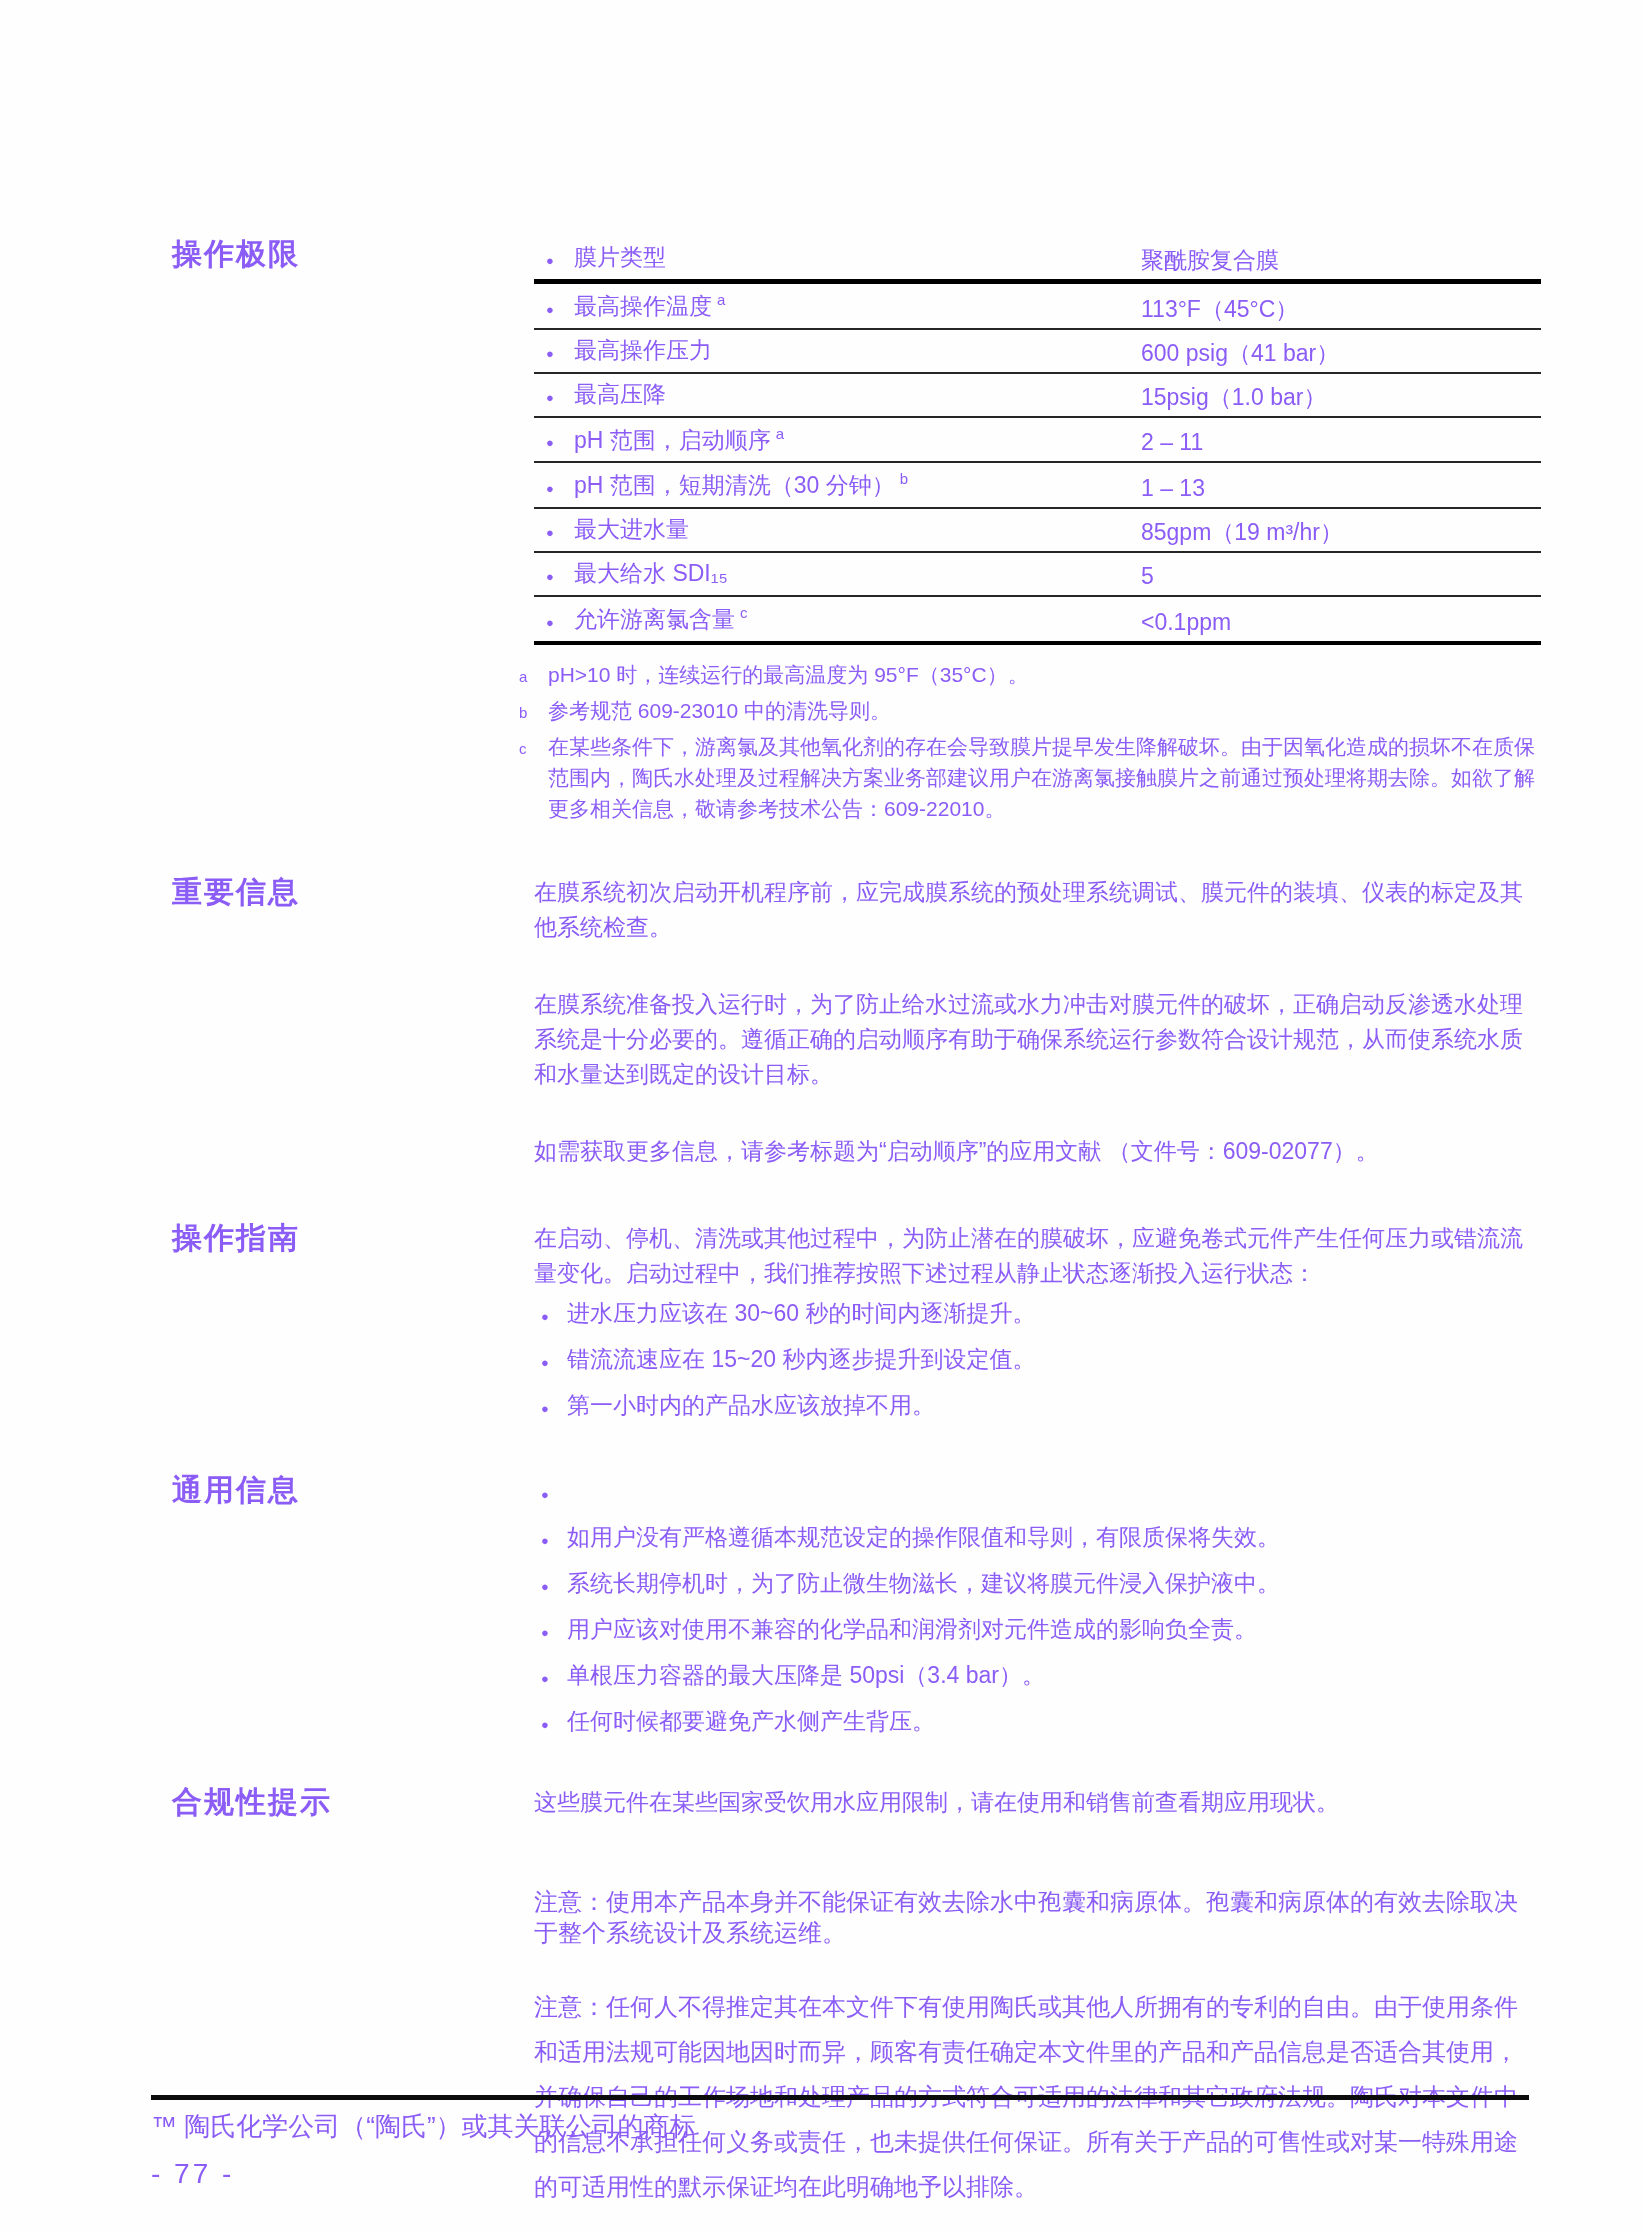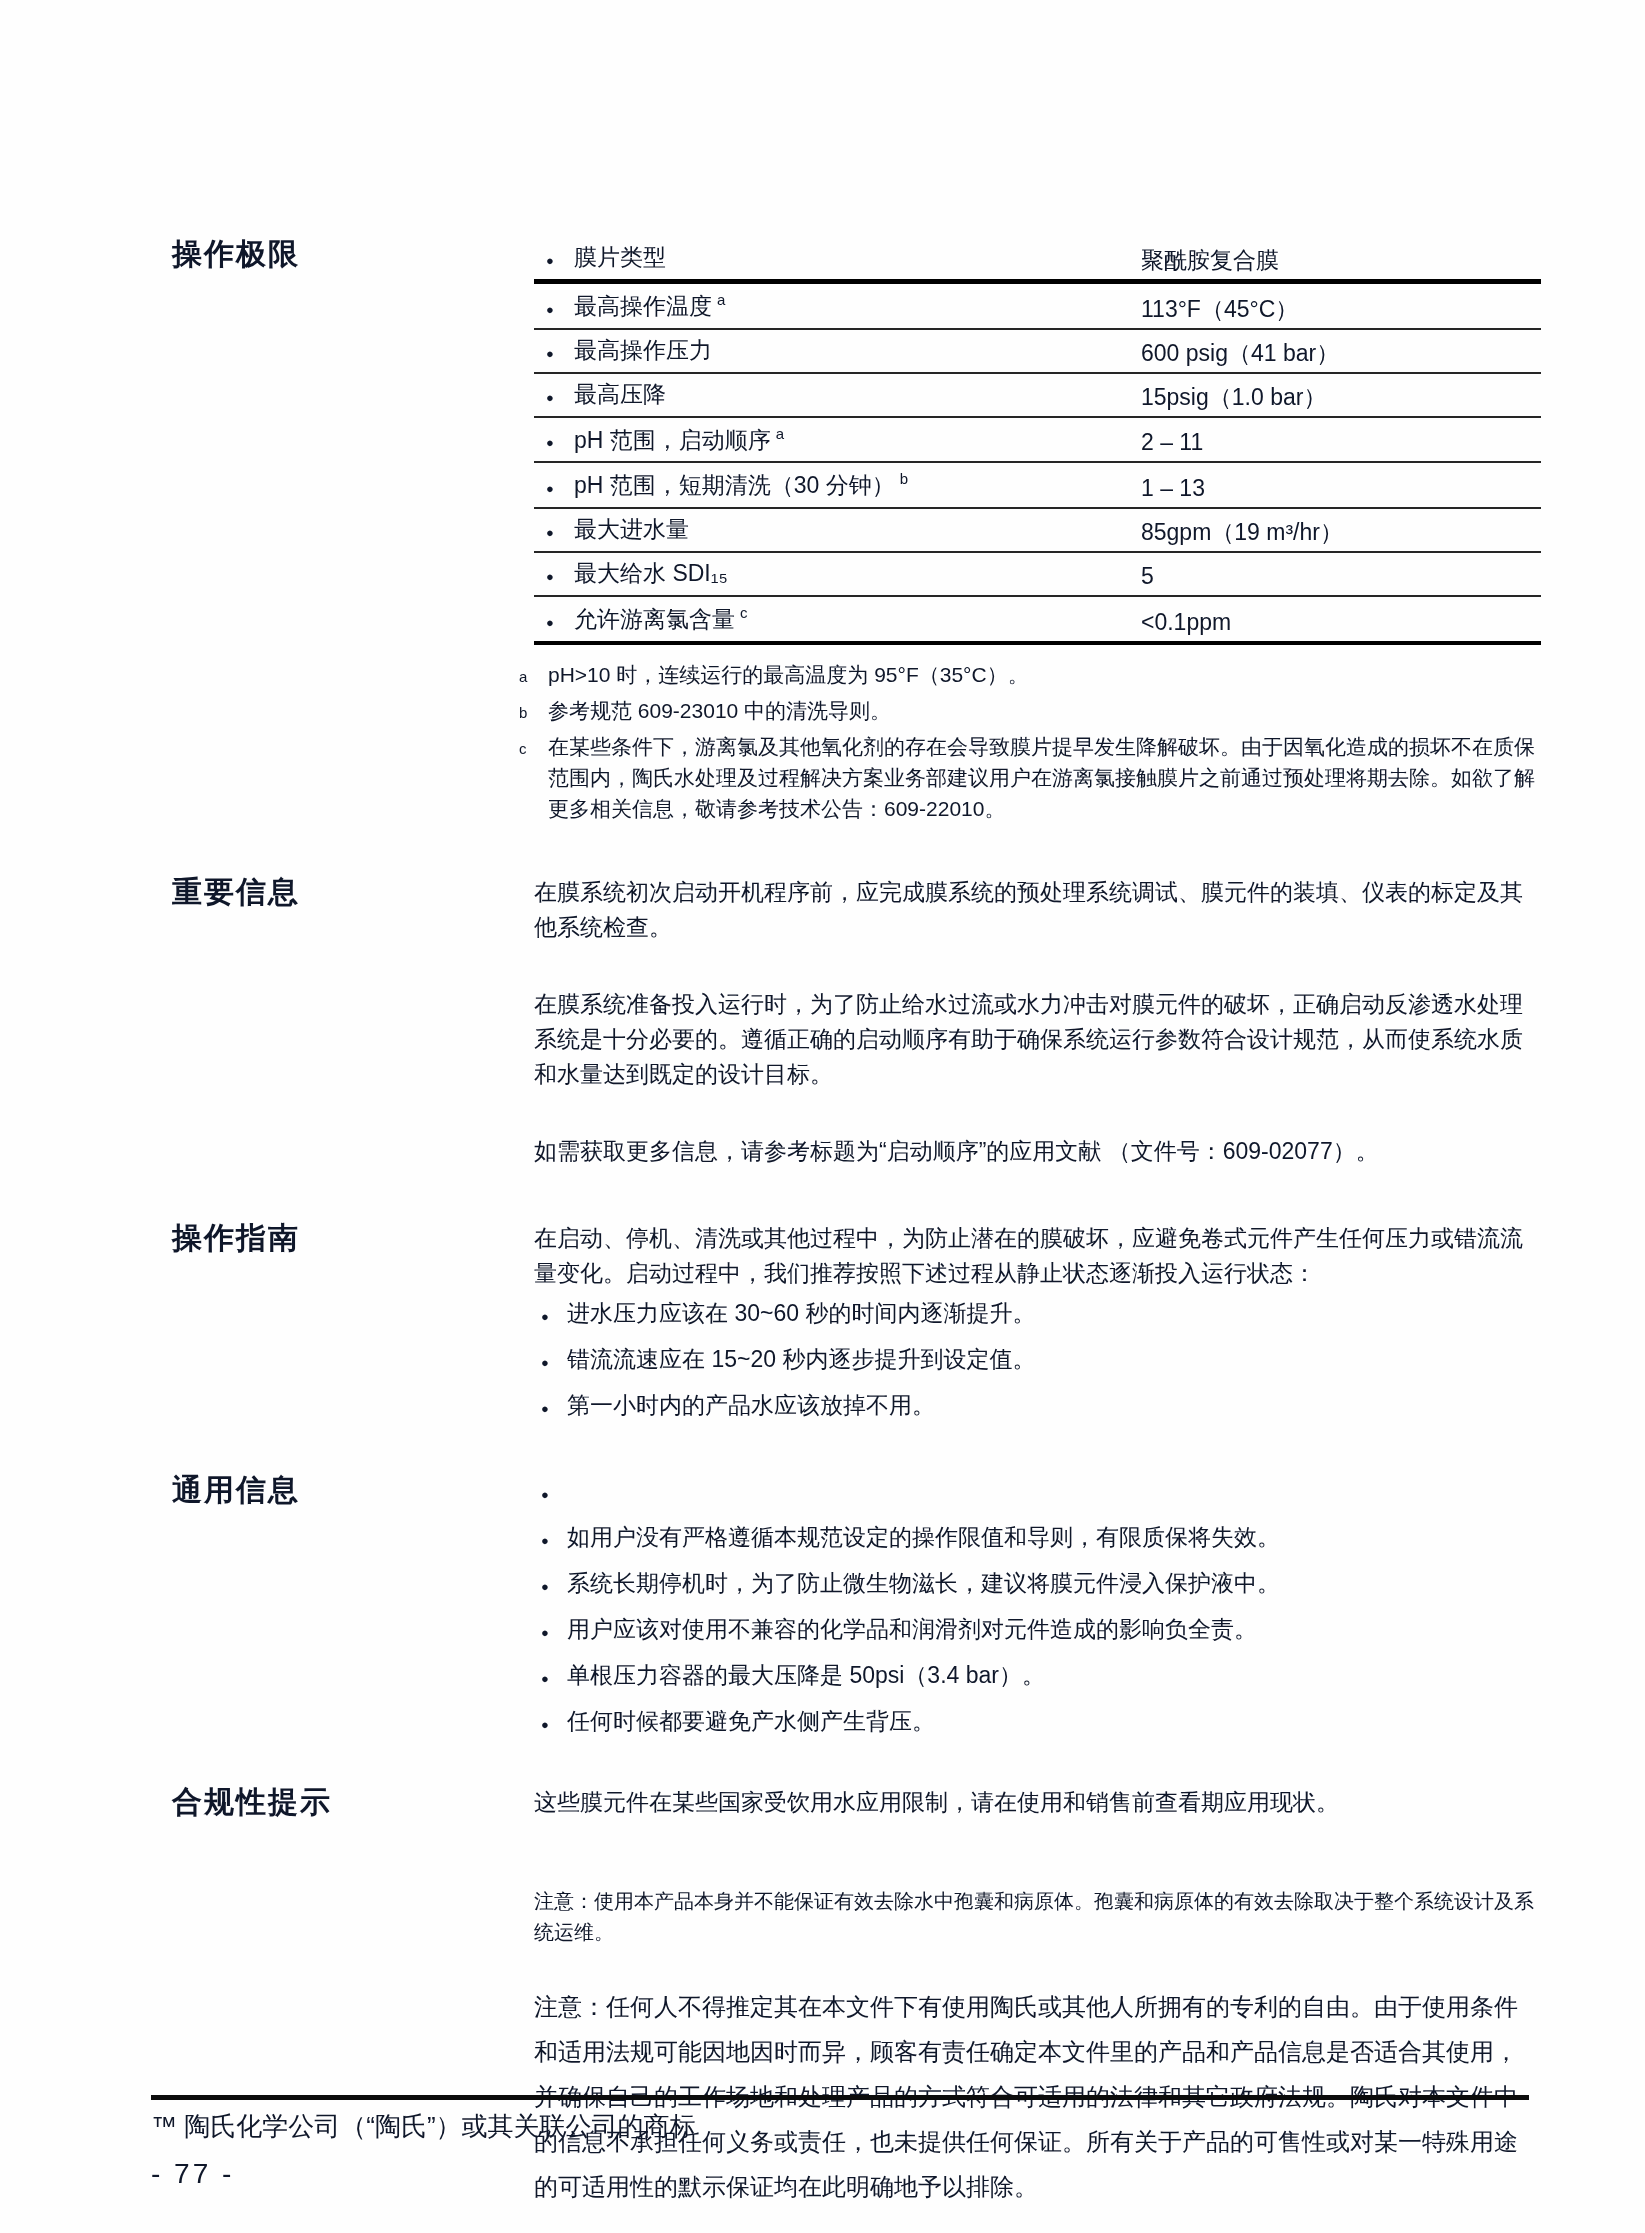--- a/index.html
+++ b/index.html
@@ -4,21 +4,21 @@
 <title>Document</title>
 <style>
   * { box-sizing: border-box; }
   html, body { margin: 0; padding: 0; background: #e8e8e8; }
   .page {
     position: relative;
     width: 1646px;
     height: 2234px;
     margin: 0 auto;
     background: #fefefe;
-    color: #0f172a;
+    color: #8b5cf6;
     font-family: "Liberation Sans", "DejaVu Sans", sans-serif;
     overflow: hidden;
   }
   .content-wrap {
     padding: 237px 105px 0 172px;
   }
   .section {
     display: flex;
     align-items: flex-start;
   }
@@ -109,21 +109,21 @@
 
   
   #sec-limits      { margin-bottom: 48px; }
   #sec-important   { margin-bottom: 52px; }
   #sec-guide       { margin-bottom: 40px; }
   #sec-general     { margin-bottom: 36px; }
 
   
   .notice-1 {
     margin: 66px 0 0 0;
-    font-size: 20px;
+    font-size: 24px;
     line-height: 31px;
   }
   .notice-2 {
     margin: 36px 0 0 0;
     font-size: 24px;
     line-height: 45px;
   }
 
   
   .footer {

